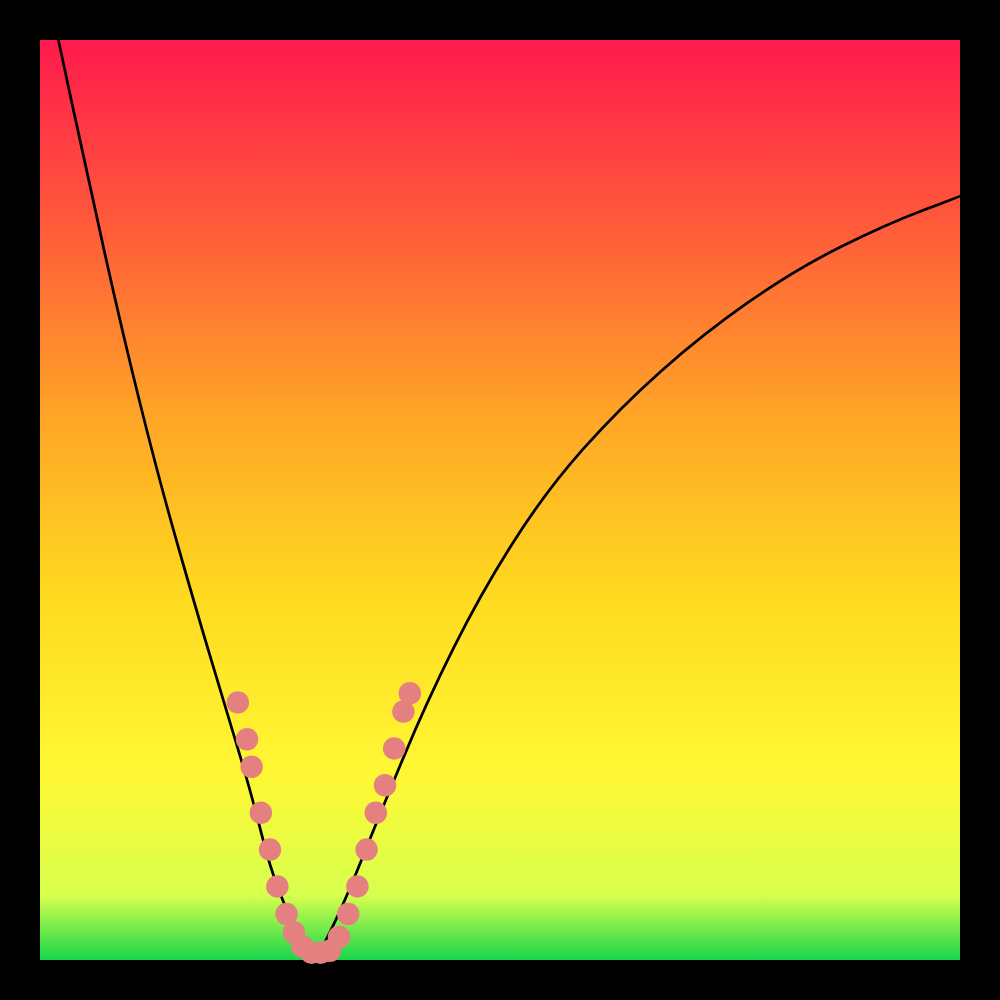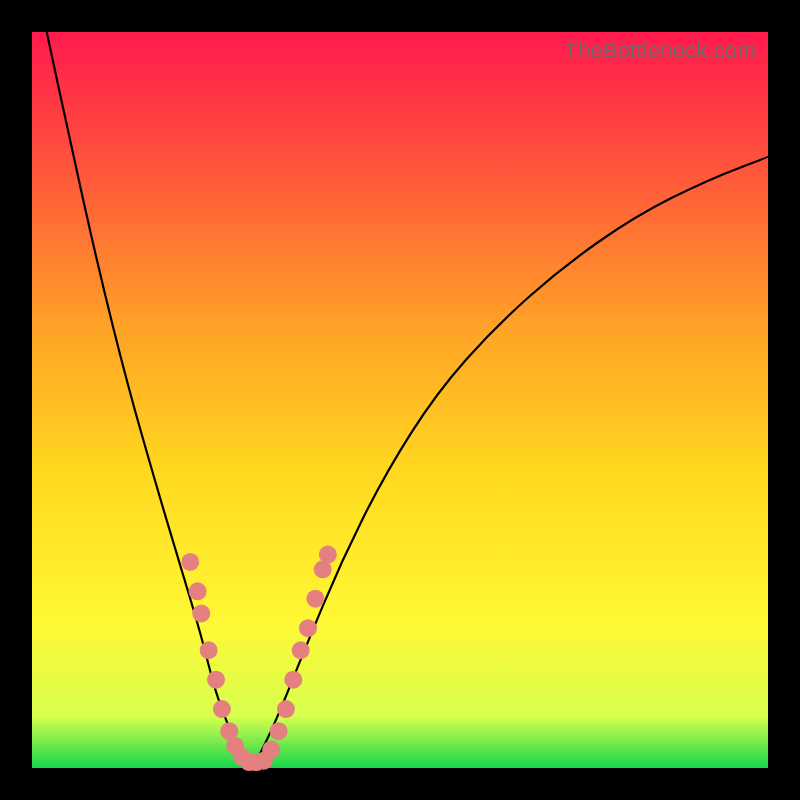--- a/index.html
+++ b/index.html
@@ -64,21 +64,20 @@
   .dot {
     fill: #e58080;
     stroke: none;
   }
 </style>
 </head>
 <body>
 
 <div class="frame">
   <div class="plot" style="--c0: #ff1a4d; --c1: #ff5a3a; --c2: #ffa227; --c3: #ffd91f; --c4: #fff835; --c5: #d7ff4d; --c6: #17d64b;">
-    <div class="watermark">TheBottleneck.com</div>
     <svg class="curves" viewBox="0 0 736 736">
       <g>
         <path class="curve" d="M 14.72 0 Q 14.72 0 25.76 51.51999999999998 Q 36.800000000000004 103.03999999999996 51.519999999999996 169.27999999999997 Q 66.24 235.51999999999998 80.96000000000001 294.4 Q 95.68 353.28 110.4 404.79999999999995 Q 125.12 456.32 136.16000000000003 493.12 Q 147.20000000000002 529.92 158.24 566.72 Q 169.28 603.52 176.64 632.96 Q 184 662.4 191.36 680.8 Q 198.72000000000003 699.2 202.40000000000003 710.24 Q 206.08 721.28 209.76 724.96 Q 213.44 728.64 217.12 732.3199999999999 T 220.79999999999998 736"></path>
         <path class="curve" d="M 220.79999999999998 736 Q 220.79999999999998 736 231.84 713.9200000000001 Q 242.88000000000002 691.84 257.6 655.04 Q 272.32 618.24 290.72 574.0799999999999 Q 309.12 529.92 331.2 485.76 Q 353.28 441.59999999999997 379.03999999999996 401.12 Q 404.8 360.64 434.24 327.52 Q 463.68 294.40000000000003 496.79999999999995 264.96000000000004 Q 529.92 235.51999999999998 566.72 209.76 Q 603.52 184 640.3199999999999 165.59999999999997 Q 677.12 147.19999999999993 706.56 136.15999999999997 T 736 125.12"></path>
       </g>
       <g>
           <circle cx="158.24" cy="529.92" r="9" class="dot"></circle>
           <circle cx="165.6" cy="559.36" r="9" class="dot"></circle>
           <circle cx="169.28" cy="581.44" r="9" class="dot"></circle>
           <circle cx="176.64" cy="618.24" r="9" class="dot"></circle>

